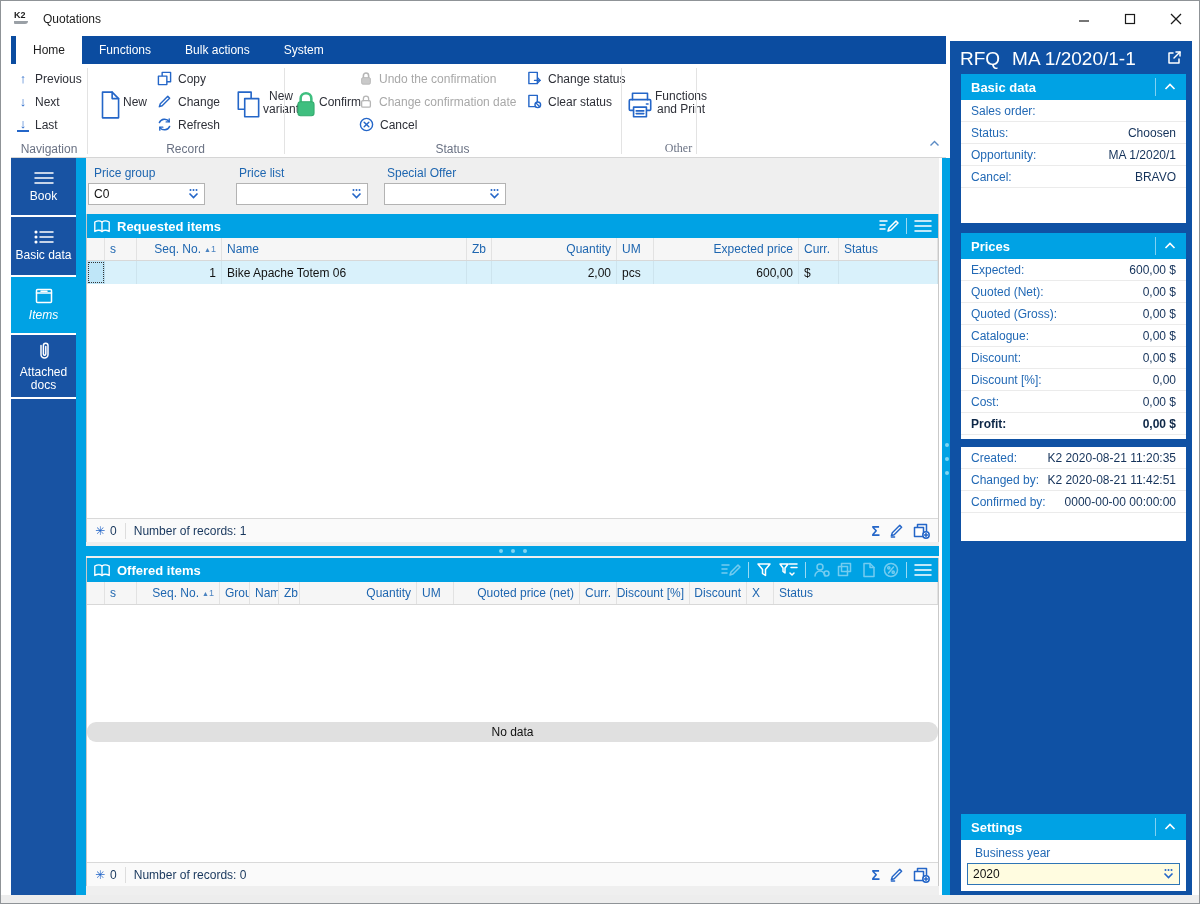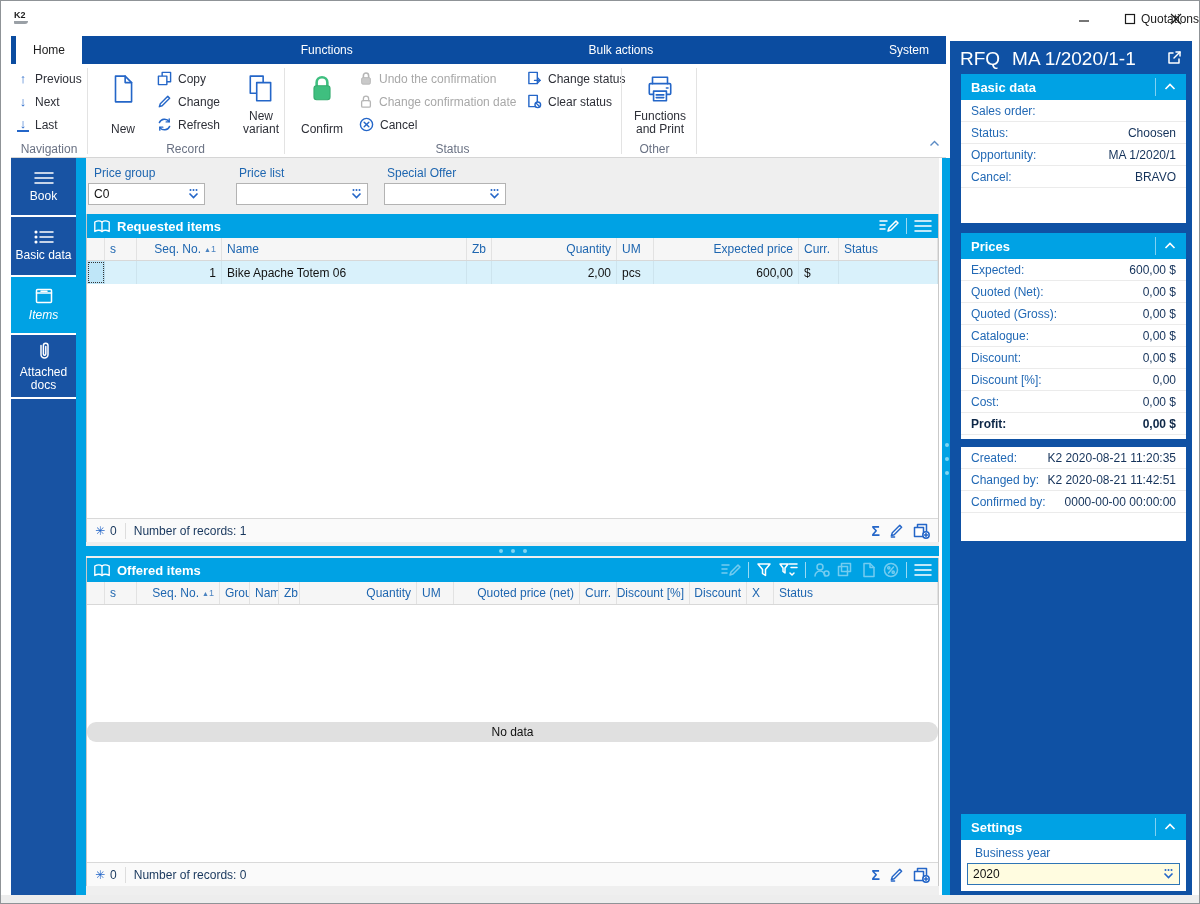--- a/index.html
+++ b/index.html
@@ -1,18 +1,18 @@
 <!DOCTYPE html>
 <html><head>
 <meta charset="utf-8">
 <style>
   html,body{margin:0;padding:0;background:#e8e8e8;}
   *{box-sizing:border-box;font-family:"Liberation Sans","DejaVu Sans",sans-serif;}
   .window{position:relative;width:1200px;height:904px;background:#ffffff;border:1px solid #8f9397;overflow:hidden;}
-  .abs{position:absolute;justify-content:space-between;}
+  .abs{position:absolute;}
 
   
   .titlebar{left:0;top:0;width:1198px;height:35px;background:#fff;display:flex;align-items:center;padding-left:13px;}
   .k2logo{width:20px;height:18px;margin-right:9px;display:flex;flex-direction:column;align-items:flex-start;}
   .k2logo .k2t{font-size:9px;font-weight:bold;color:#1c1c1c;letter-spacing:0;line-height:10px;background:#fff;}
   .k2logo .k2s{width:14px;height:3px;border-bottom:3px solid #9aa0a6;border-radius:0 0 6px 2px;margin-top:1px;}
   .wtitle{font-size:12px;color:#1b1b1b;}
   .winctl{position:absolute;right:0;top:0;height:35px;display:flex;}
   .winbtn{width:46px;height:35px;display:flex;align-items:center;justify-content:center;}
   .winbtn svg{stroke:#1b1b1b;stroke-width:1.2;fill:none;}
@@ -25,21 +25,21 @@
   
   .ribbon{left:10px;top:63px;width:935px;height:94px;background:#ffffff;border-bottom:1px solid #d5d5d5;}
   .ic{stroke:#2466c8;fill:none;stroke-width:1.5;stroke-linecap:round;stroke-linejoin:round;}
   .icg{stroke:#b5b5b5;fill:none;stroke-width:1.5;stroke-linecap:round;stroke-linejoin:round;}
   .icw{stroke:#ffffff;fill:none;stroke-width:1.5;stroke-linecap:round;stroke-linejoin:round;}
   .navcol{left:6px;top:3px;width:68px;}
   .rsmall{display:flex;align-items:center;height:23px;gap:6px;font-size:12px;color:#2e3038;white-space:nowrap;}
   .rsmall .arr{color:#2466c8;font-size:13px;font-weight:bold;width:12px;text-align:center;line-height:12px;}
   .arr.last{border-bottom:2px solid #2466c8;}
   .rsmall.disabled{color:#a8a8a8;}
-  .bigbtn{top:2px;height:70px;display:flex;flex-direction:column;align-items:center;}
+  .bigbtn{top:2px;height:70px;display:flex;flex-direction:row;align-items:center;}
   .bigbtn .bicon{height:38px;display:flex;align-items:flex-end;justify-content:center;}
   .bigbtn .blabel{font-size:12px;color:#2e3038;text-align:center;line-height:13px;margin-top:3px;}
   .vdiv{top:4px;height:86px;width:1px;background:#e3e3e3;}
   .glabel{bottom:1px;font-size:12px;color:#6a7284;text-align:center;}
   .ribchev{right:6px;bottom:6px;}
 
   
   .sidebar{left:10px;top:157px;width:65px;height:737px;background:#1853a3;}
   .snav{display:flex;flex-direction:column;align-items:center;justify-content:center;gap:5px;color:#fff;font-size:12px;line-height:13px;text-align:center;border-bottom:2px solid #fff;}
   .snav.active{background:#00a2e4;font-style:italic;}
@@ -264,21 +264,21 @@
             <path d="M10.5 19.5 h7 M10.5 22 h7"></path>
           </svg>
         </div>
       <div class="blabel">Functions and Print</div>
     </div>
     <div class="abs vdiv" style="left:685px;"></div>
 
     <div class="abs glabel" style="left:0;width:76px;">Navigation</div>
     <div class="abs glabel" style="left:76px;width:197px;">Record</div>
     <div class="abs glabel" style="left:273px;width:337px;">Status</div>
-    <div class="abs glabel" style="left:606px;width:75px;">Other</div>
+    <div class="abs glabel" style="left:630px;width:75px;font-family:Liberation Serif, serif;">Other</div>
 
     <div class="abs ribchev"><svg width="11" height="7" viewBox="0 0 11 7">
           <polyline points="1.5,5.5 5.5,1.5 9.5,5.5" fill="none" stroke="#5b8bc4" stroke-width="1.4"></polyline>
         </svg></div>
   </div>
 
   <div class="abs sidebar">
     <div class="snav" style="height:59px;">
       <svg class="icw" width="20" height="14" viewBox="0 0 20 14">
           <line x1="1" y1="2" x2="19" y2="2"></line>

